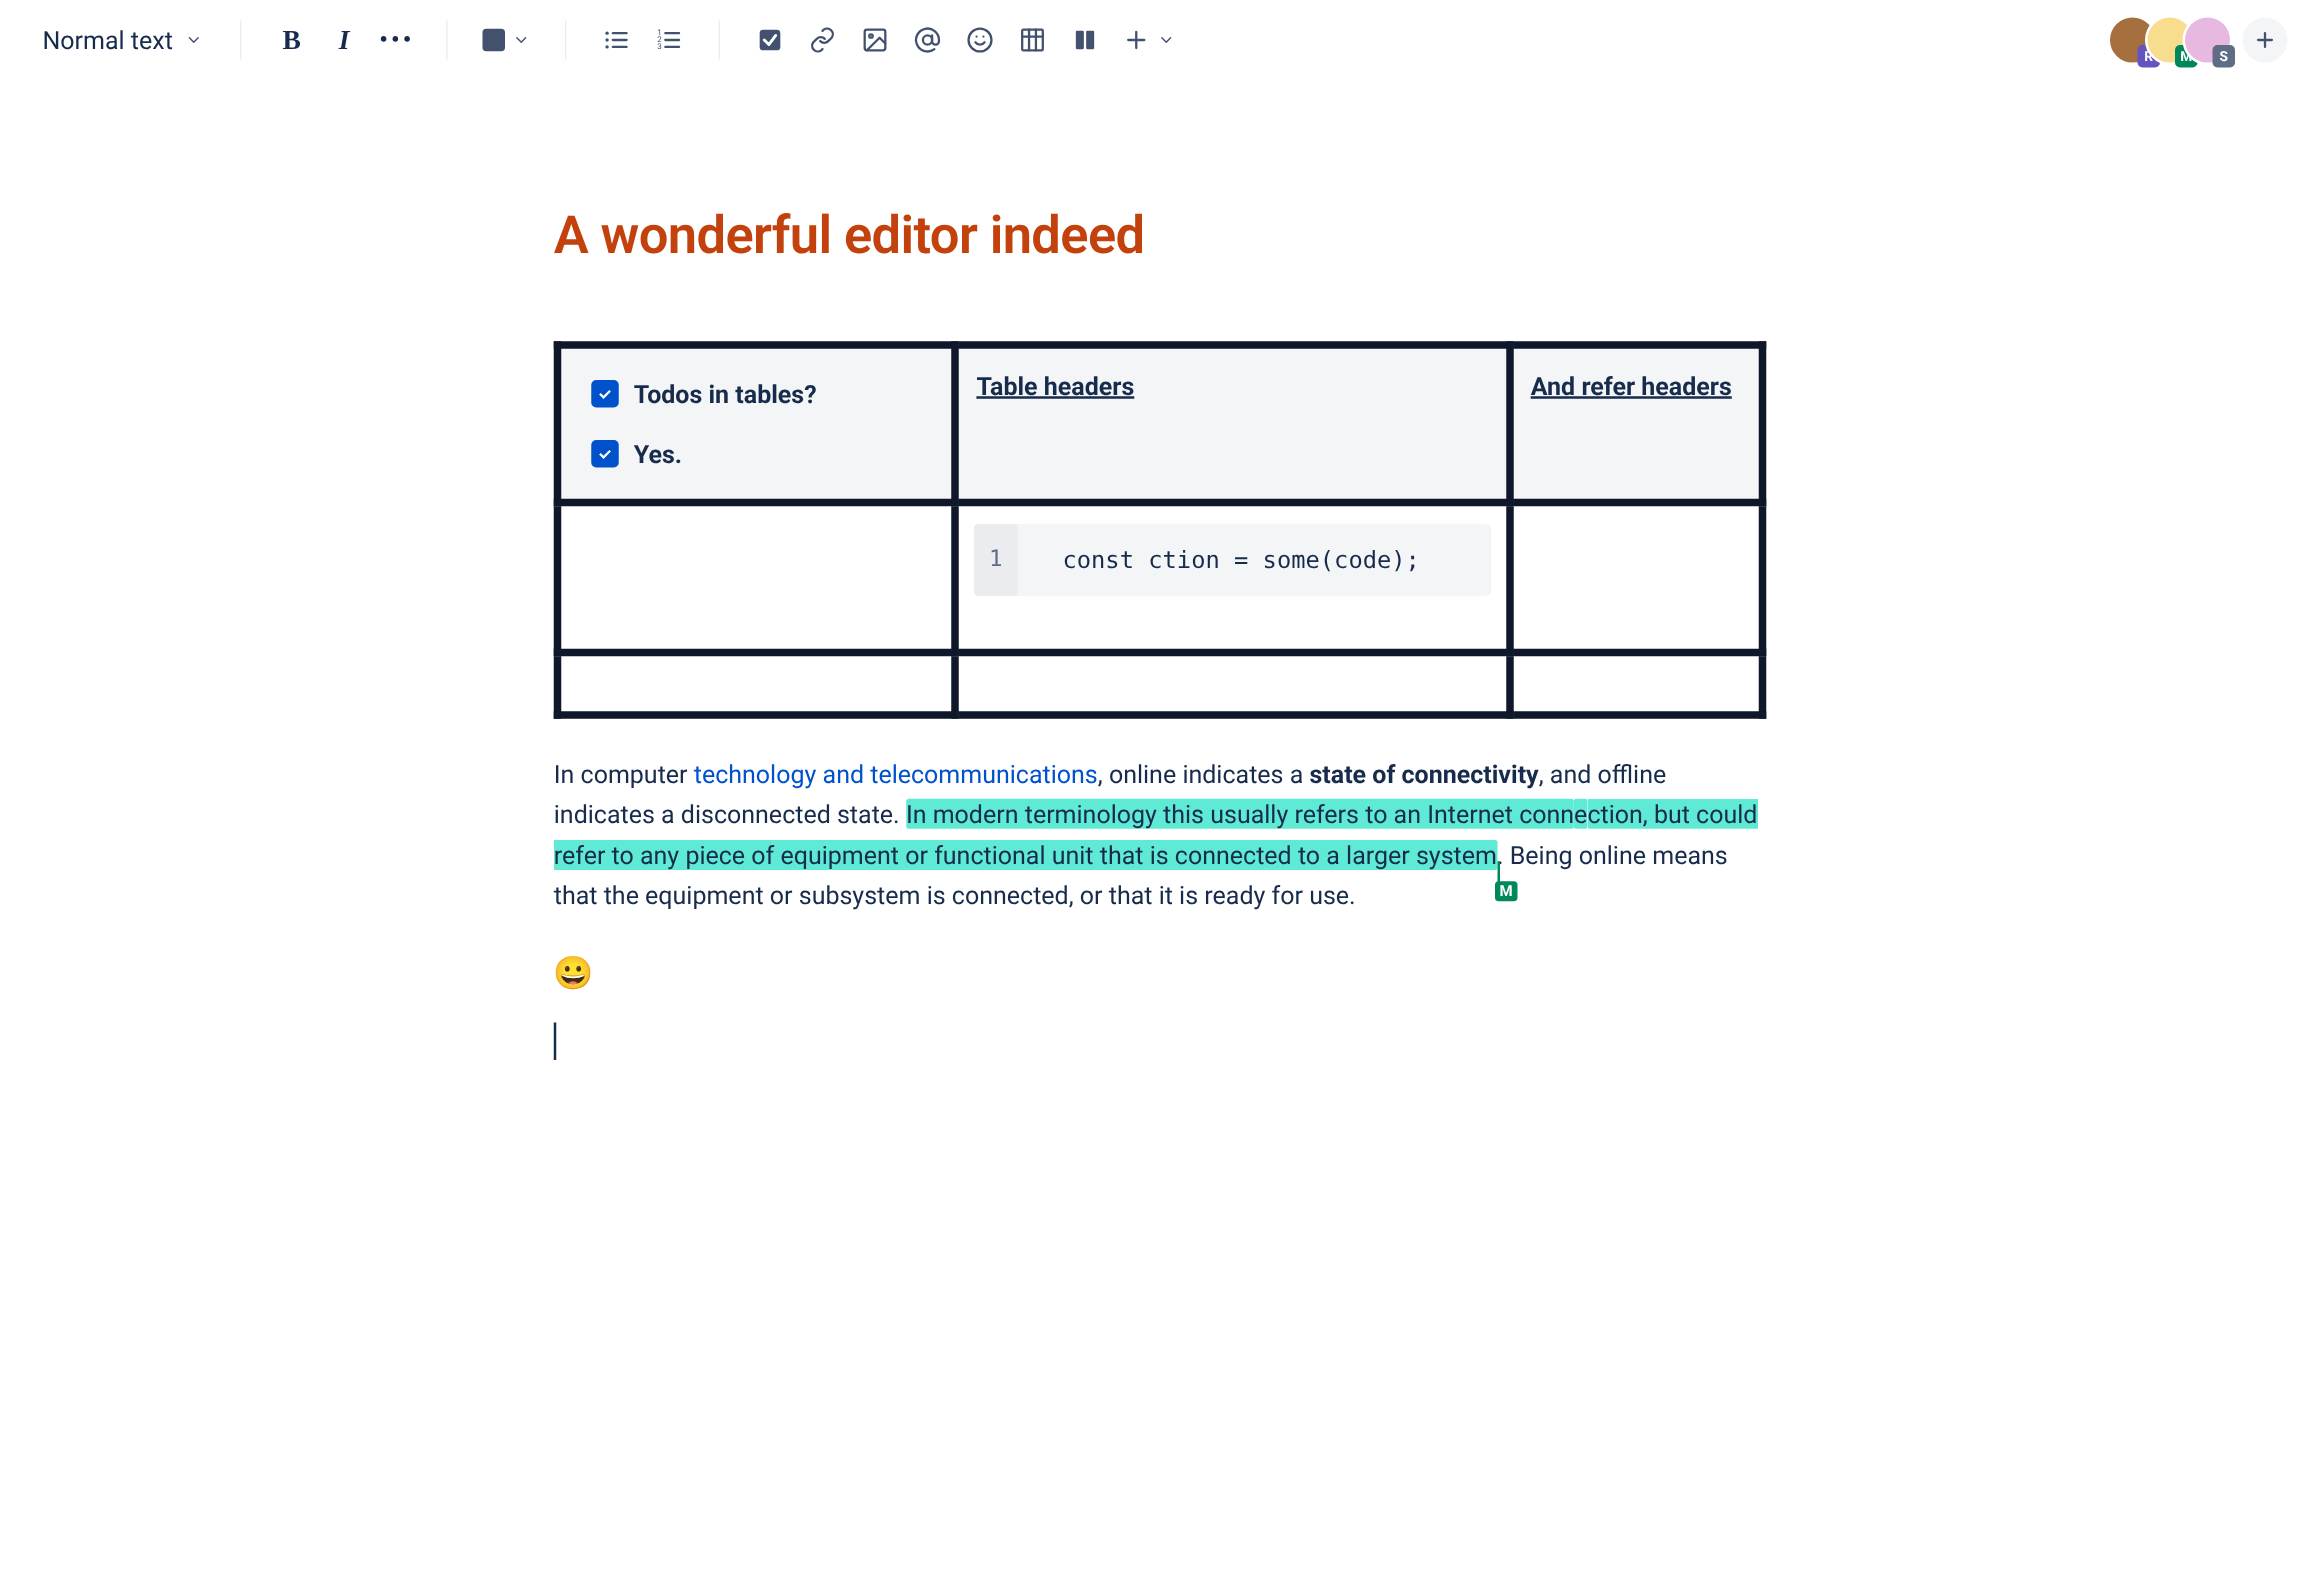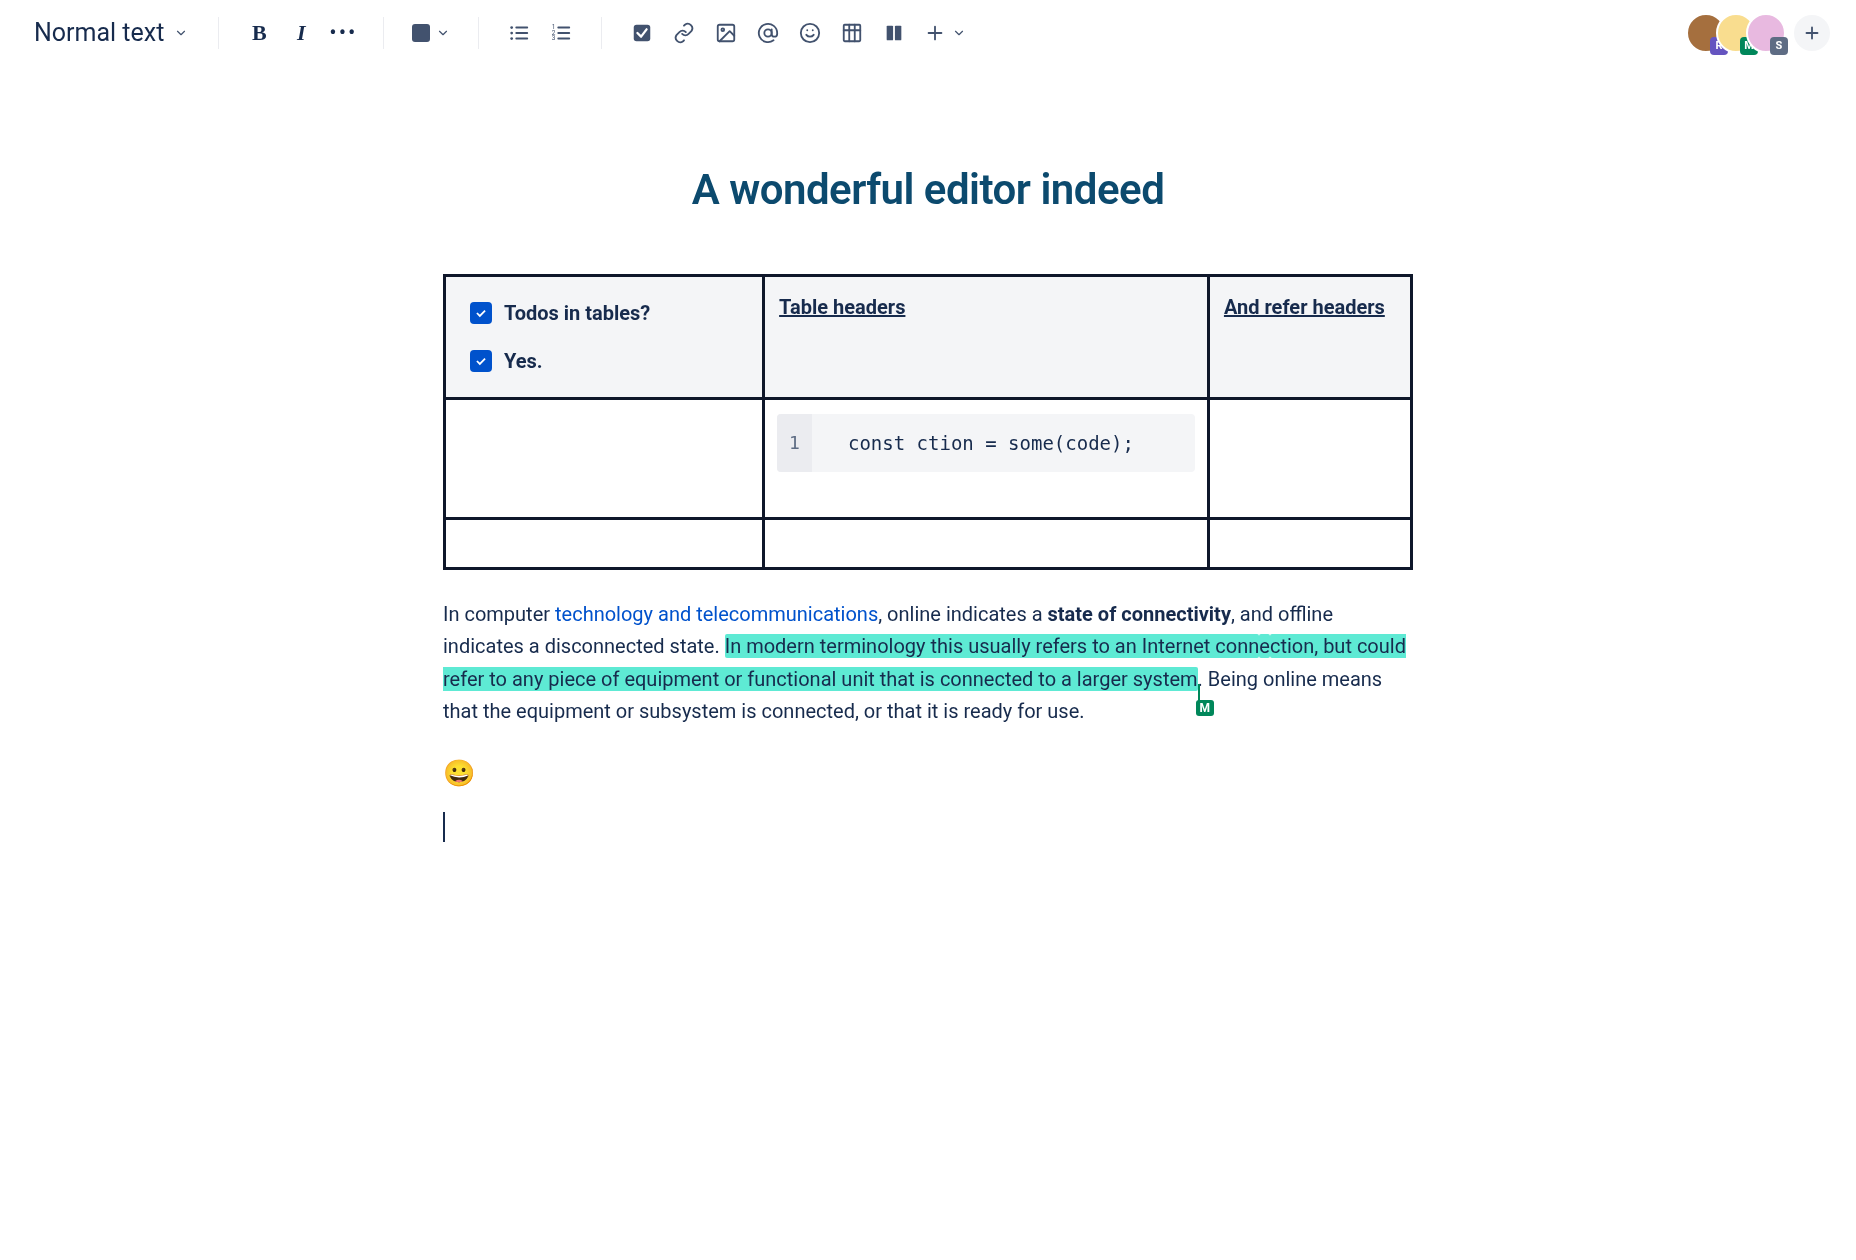--- a/index.html
+++ b/index.html
@@ -1,40 +1,40 @@
 <!DOCTYPE html>
 <html><head>
 <meta charset="utf-8">
 <style>
   * { box-sizing: border-box; }
   html, body { margin: 0; padding: 0; font-family: -apple-system, BlinkMacSystemFont, "Segoe UI", Roboto, Helvetica, Arial, sans-serif; color: #172B4D; background: #fff; }
   .toolbar { display: flex; align-items: center; padding: 12px 24px; gap: 4px; }
   .tb-group { display: flex; align-items: center; gap: 2px; }
   .tb-sep { width: 1px; height: 32px; background: #ebecf0; margin: 0 16px; }
   .tb-btn { display: inline-flex; align-items: center; justify-content: center; width: 40px; height: 40px; border-radius: 4px; color: #172B4D; cursor: pointer; }
-  .text-style { display: inline-flex; align-items: center; gap: 10px; padding: 6px 10px; border-radius: 4px; cursor: pointer; color: #172B4D; font-size: 25px; }
+  .text-style { display: inline-flex; align-items: center; gap: 10px; padding: 6px 10px; border-radius: 4px; cursor: pointer; color: #172B4D; font-size: 20px; }
   .text-style .chev, .color-btn .chev, .plus-drop .chev { width: 14px; height: 14px; }
   .bold-glyph { font-weight: 800; font-size: 22px; font-family: Georgia, serif; }
   .italic-glyph { font-style: italic; font-size: 22px; font-family: Georgia, serif; font-weight: 600; }
   .dots { font-size: 22px; letter-spacing: 2px; }
   .color-swatch { width: 18px; height: 18px; border-radius: 3px; background: #42526E; }
   .color-btn, .plus-drop { display: inline-flex; align-items: center; gap: 6px; padding: 6px 8px; border-radius: 4px; cursor: pointer; }
   .avatars { margin-left: auto; display: flex; align-items: center; }
   .avatar { width: 40px; height: 40px; border-radius: 50%; border: 2px solid #fff; margin-left: -10px; position: relative; display: flex; align-items: center; justify-content: center; }
   .avatar-badge { position: absolute; bottom: -4px; right: -4px; width: 18px; height: 18px; border-radius: 4px; font-size: 11px; font-weight: 700; color: #fff; display: flex; align-items: center; justify-content: center; }
   .avatar-add { background: #f4f5f7; color: #42526E; margin-left: 6px; cursor: pointer; }
 
   .page { max-width: 970px; margin: 0 auto; padding: 60px 0 120px; }
-  .doc-title { font-size: 42px; font-weight: 600; letter-spacing: -0.5px; margin: 40px 0 60px; color: #0c4a6e; text-align: center; }
+  .doc-title { font-size: 42px; font-weight: 600; letter-spacing: -0.5px; margin: 40px 0 60px; color: #c2410c; }
 
   table.content-table { width: 100%; border-collapse: collapse; table-layout: fixed; }
   table.content-table col.c1 { width: 33%; }
   table.content-table col.c2 { width: 46%; }
   table.content-table col.c3 { width: 21%; }
-  table.content-table th, table.content-table td { border: 3px solid #0f172a; padding: 10px 12px; vertical-align: top; text-align: left; }
+  table.content-table th, table.content-table td { border: 6px solid #0f172a; padding: 10px 12px; vertical-align: top; text-align: left; }
   table.content-table th { background: #f4f5f7; font-weight: 700; font-size: 20px; color: #172B4D; }
   .th-inner { padding: 8px 2px; text-decoration: underline; }
 
   .task { display: flex; align-items: center; gap: 12px; background: #f4f5f7; border-radius: 4px; padding: 10px 12px; margin: 4px 0; }
   .task-check { width: 22px; height: 22px; border-radius: 4px; background: #0052cc; display: flex; align-items: center; justify-content: center; flex: 0 0 22px; }
   .task-check svg { width: 14px; height: 14px; stroke: #fff; }
   .task-label { font-size: 20px; color: #172B4D; }
 
   .code-block { display: flex; background: #f4f5f7; border-radius: 4px; margin: 4px 0; overflow: hidden; }
   .code-gutter { background: #ebecf0; padding: 18px 12px; font-family: "SFMono-Regular", Consolas, monospace; font-size: 18px; color: #5e6c84; text-align: right; min-width: 32px; }

